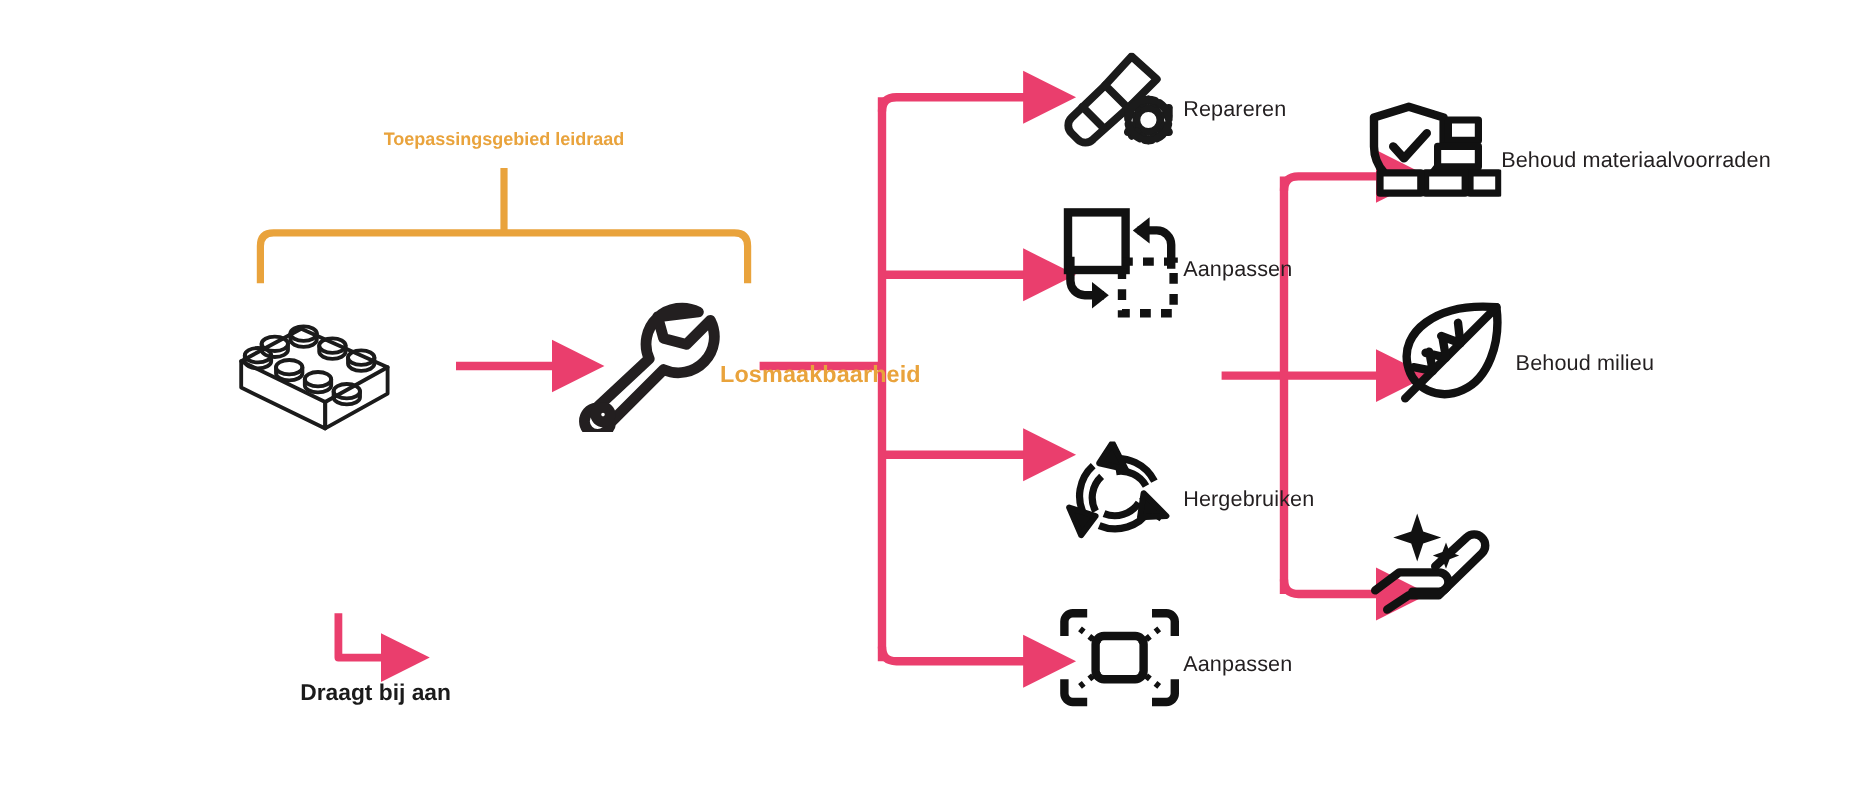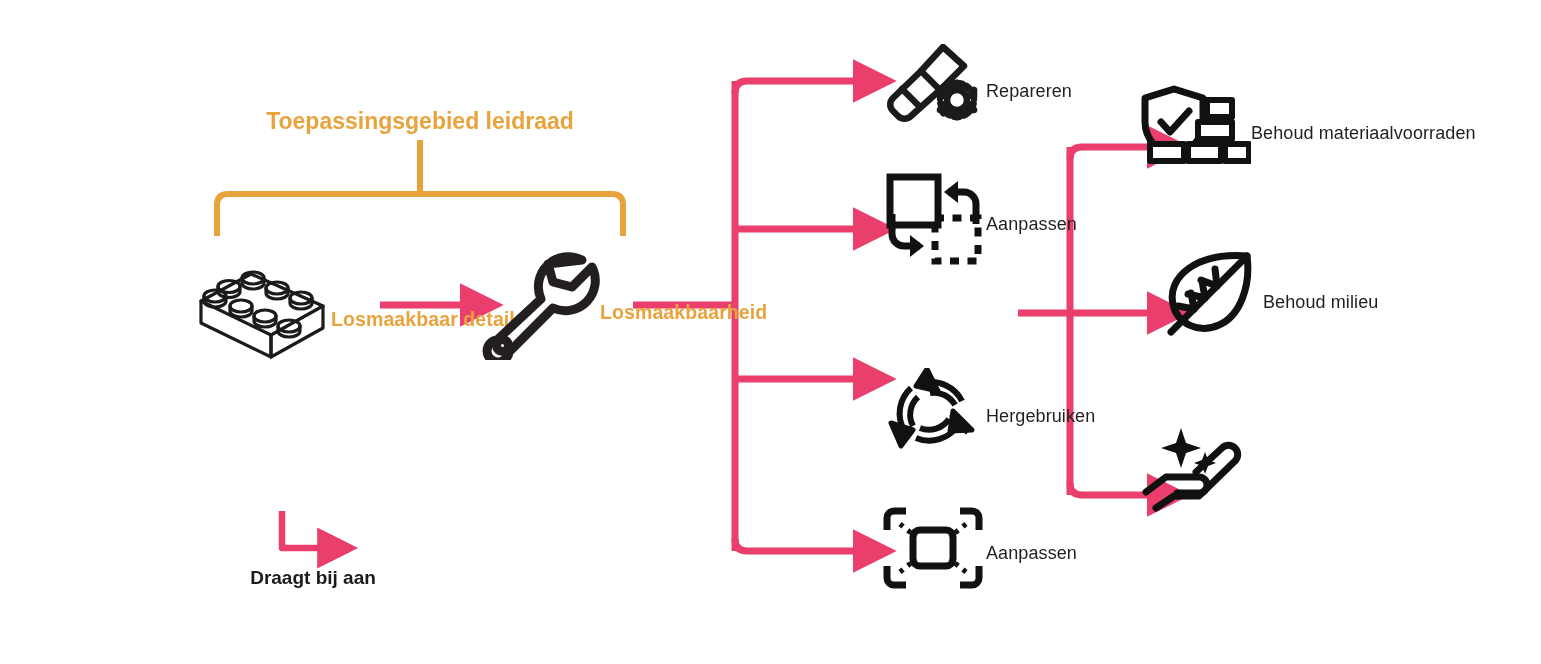--- a/index.html
+++ b/index.html
@@ -44,21 +44,21 @@
   .label-orange {
     color: #e9a33c;
     font-weight: bold;
     font-size: 19.5px;
     letter-spacing: 0.1px;
   }
   .bracket-title {
     position: absolute;
     color: #e9a33c;
     font-weight: bold;
-    font-size: 23px;
+    font-size: 15px;
     white-space: nowrap;
     text-align: center;
   }
   
   .label-dark {
     color: #231f20;
     font-size: 18px;
     font-weight: 400;
     letter-spacing: 0.1px;
   }
@@ -148,21 +148,20 @@
           <path d="M85,64 v5 a11,6 0 0 0 22,0 v-5"></path>
           <ellipse cx="22" cy="34" rx="11" ry="6"></ellipse>
           <path d="M11,34 v5 a11,6 0 0 0 22,0 v-5"></path>
 
           <path d="M8,39 L58,12 L130,44 L78,73 Z"></path>
           <path d="M8,39 v22 L78,95 v-22"></path>
           <path d="M78,73 v22 L130,66 v-22"></path>
         </g>
       </svg>
     </span>
-    <span class="node-label label-orange" style="margin-top:14px;">Losmaakbaar detail</span>
   </div>
 
   <div class="node" style="left:470px; top:248px; width:180px;">
     <span class="icon-box">
       <svg width="130" height="112" viewBox="0 0 130 112">
         <g fill="none" stroke="#231f20" stroke-width="9" stroke-linejoin="round" stroke-linecap="round">
           <path d="M112,12
                    a30,30 0 0 0 -41,39
                    L27,92
                    a11,11 0 1 0 12,12

